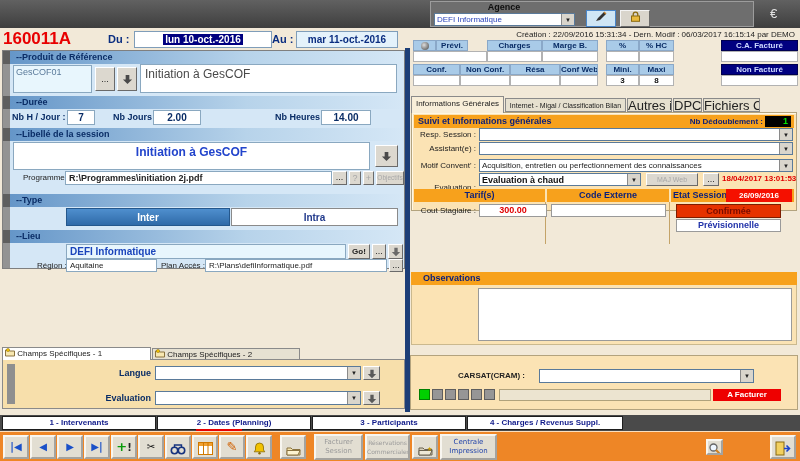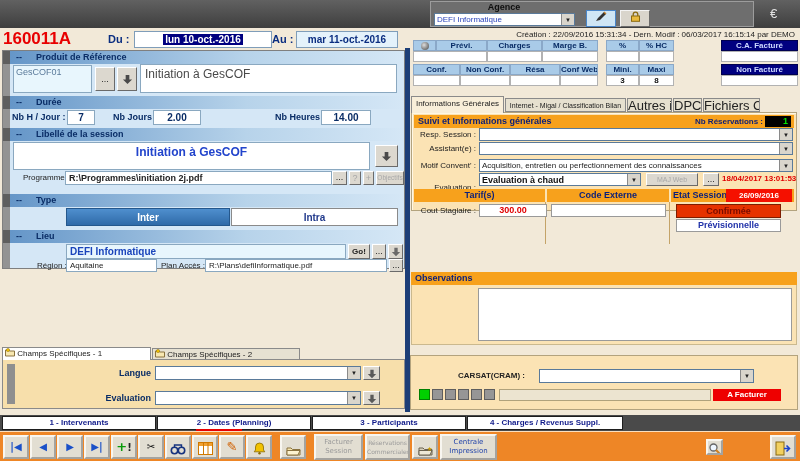--- a/index.html
+++ b/index.html
@@ -23,40 +23,40 @@
 .dlbl{position:absolute;font-size:11px;font-weight:bold;color:#0a2d80}
 .dinput{position:absolute;height:17px;background:#fff;border:1px solid #7f9db9;text-align:center;font-size:10px;font-weight:bold;line-height:15px;overflow:hidden;white-space:nowrap}
 .sel{background:#000080;color:#fff;padding:0 2px}
 .au{background:#e4f2fb;color:#0a2d80}
 .creation{position:absolute;right:5px;top:30px;font-size:8px;color:#222}
 
 .lpanel{position:absolute;left:2px;top:50px;width:403px;height:219px;background:#d5e7f6;border:1px solid #7f7f7f}
 .strip{position:absolute;left:0;top:0;width:7px;height:217px;background:#939393}
 .hsq{position:absolute;left:0;width:7px;height:13px;background:#5e5e5e}
 .sech{position:absolute;left:7px;width:394px;height:13px;background:linear-gradient(90deg,#6596c8,#b7d3ea 60%,#d5e7f6);font-size:9px;font-weight:bold;color:#0a2d66;line-height:13px;white-space:nowrap}
-.sech .dash{margin-left:6px}.sech .st{margin-left:14px}
+.sech .dash{margin-left:6px}.sech .st{}
 .fld{position:absolute;background:#fff;border:1px solid #8aa8c0;overflow:hidden;white-space:nowrap}
 .btn3d{position:absolute;background:#dcd8cf;border:1px solid;border-color:#fff #6a6a6a #6a6a6a #fff;text-align:center;font-size:9px;color:#222;overflow:hidden}
 .btn3d.dis{color:#a8a8a8}
 .lbl{position:absolute;font-size:8px;color:#222;white-space:nowrap}
 .blbl{position:absolute;font-size:9px;font-weight:bold;color:#0a2d66;white-space:nowrap}
 .nval{ text-align:center;font-weight:bold;color:#0a2d66;font-size:10px;line-height:13px}
 
 .fh{position:absolute;height:11px;background:#a9cbe8;border:1px solid #8aa8c8;font-size:8px;font-weight:bold;color:#0a2d66;text-align:center;line-height:9px;white-space:nowrap;overflow:hidden}
 .fv{position:absolute;height:11px;background:#fff;border:1px solid #b2b2b2;font-size:8px;font-weight:bold;color:#111;text-align:center;line-height:9px}
 .fnavy{background:#000080;color:#ccd8ff;border-color:#000050}
 .rtab{position:absolute;height:14px;background:#e6e0cf;border:1px solid #8a8a8a;font-size:13px;color:#222;text-align:center;line-height:13px;white-space:nowrap;overflow:hidden;top:98px}
 .rtab.active{top:96px;height:17px;background:#f8eed9;border-bottom:none;z-index:3;font-size:8px}
 .ipanel{position:absolute;left:411px;top:112px;width:386px;height:99px;background:#fbe3b4;border:1px solid #b3a37e;box-shadow:inset 1px 1px 0 #fff7e4}
 .orange{background:#f7a11c;font-size:9px;font-weight:bold;color:#0a1f7a;line-height:13px;white-space:nowrap;overflow:hidden}
 .ilabel{position:absolute;font-size:8px;color:#222;text-align:right;white-space:nowrap}
 .icombo{position:absolute;height:13px}
 .redtxt{color:#e00000;font-weight:bold}
 .vline{position:absolute;width:1px;background:#c4a368}
-.obsbar{position:absolute;left:411px;top:272px;width:386px;height:13px;padding-left:4px}
+.obsbar{position:absolute;left:411px;top:272px;width:386px;height:13px;padding-left:12px}
 .obsbody{position:absolute;left:411px;top:285px;width:386px;height:60px;background:#fbe3b4;border:1px solid #cbb98e;border-top:none}
 .cpanel{position:absolute;left:410px;top:355px;width:388px;height:55px;background:#fbe3b4;border:1px solid #b3a37e}
 .sq{position:absolute;top:33px;width:11px;height:11px;background:#969696;border:1px solid #5e5e5e}
 .sq.green{background:#00cf00;border-color:#008000}
 
 .ctab{position:absolute;background:#e6e1d2;border:1px solid #8a8a8a;font-size:8px;color:#222;line-height:11px;white-space:nowrap;overflow:hidden;padding-left:2px}
 .ctab.active{background:#fff;z-index:3;border-bottom:none}
 .chpanel{position:absolute;left:2px;top:359px;width:403px;height:50px;background:#f7dfab;border:1px solid #8a8a8a}
 
 .tabstrip{position:absolute;left:0;top:415px;width:800px;height:16px;background:#4a4a4a}
@@ -151,21 +151,21 @@
           <path d="M4 1h4v5h3L6 11 1 6h3z" fill="#6a6a6a"></path>
         </svg></div>
     <div class="lbl" style="left:34px;top:210px">Région :</div>
     <div class="fld" style="left:63px;top:208px;width:91px;height:13px;font-size:8px;padding:1px 3px">Aquitaine</div>
     <div class="lbl" style="left:158px;top:210px">Plan Accès :</div>
     <div class="fld" style="left:202px;top:208px;width:182px;height:13px;font-size:8px;padding:1px 3px">R:\Plans\defiInformatique.pdf</div>
     <div class="btn3d" style="left:386px;top:208px;width:14px;height:13px;line-height:10px">...</div>
   </div>
 
   <div class="fh" style="left:413px;top:40px;width:23px"><span style="display:inline-block;width:8px;height:8px;border-radius:50%;background:radial-gradient(circle at 3px 3px,#ddd,#444);margin-top:1px"></span></div>
-  <div class="fh" style="left:436px;top:40px;width:51px">Prévi.</div>
+  <div class="fh" style="left:436px;top:40px;width:32px">Prévi.</div>
   <div class="fh" style="left:487px;top:40px;width:55px">Charges</div>
   <div class="fh" style="left:542px;top:40px;width:56px">Marge B.</div>
   <div class="fh" style="left:606px;top:40px;width:33px">%</div>
   <div class="fh" style="left:639px;top:40px;width:35px">% HC</div>
   <div class="fh fnavy" style="left:721px;top:40px;width:77px">C.A. Facturé</div>
   <div class="fv" style="left:413px;top:51px;width:74px"></div>
   <div class="fv" style="left:487px;top:51px;width:55px"></div>
   <div class="fv" style="left:542px;top:51px;width:56px"></div>
   <div class="fv" style="left:606px;top:51px;width:33px"></div>
   <div class="fv" style="left:639px;top:51px;width:35px"></div>
@@ -187,21 +187,21 @@
 
   <div class="rtab active" style="left:411px;width:93px">Informations Générales</div>
   <div class="rtab" style="left:505px;width:121px;font-size:7px">Internet - Migal / Classification Bilan</div>
   <div class="rtab" style="left:627px;width:45px">Autres infos</div>
   <div class="rtab" style="left:673px;width:29px">DPC</div>
   <div class="rtab" style="left:703px;width:57px">Fichiers Compl.</div>
 
   <div class="ipanel">
     <div class="abs orange" style="left:2px;top:2px;width:380px;height:13px">
       <span style="margin-left:4px">Suivi et Informations générales</span>
-      <span style="position:absolute;right:31px;font-size:8px">Nb Réservations :</span>
+      <span style="position:absolute;right:31px;font-size:8px">Nb Dédoublement :</span>
       <span style="position:absolute;right:3px;top:1px;width:26px;height:11px;background:#000;color:#00e000;font-size:9px;text-align:right;line-height:11px;padding-right:3px">1</span>
     </div>
     <div class="ilabel" style="left:1px;top:17px;width:63px">Resp. Session :</div>
     <div class="combo icombo" style="left:67px;top:15px;width:314px">
         <span class="ctext"></span>
         <span class="vbtn">▼</span>
       </div>
     <div class="ilabel" style="left:1px;top:31px;width:63px">Assistant(e) :</div>
     <div class="combo icombo" style="left:67px;top:29px;width:314px">
         <span class="ctext"></span>

